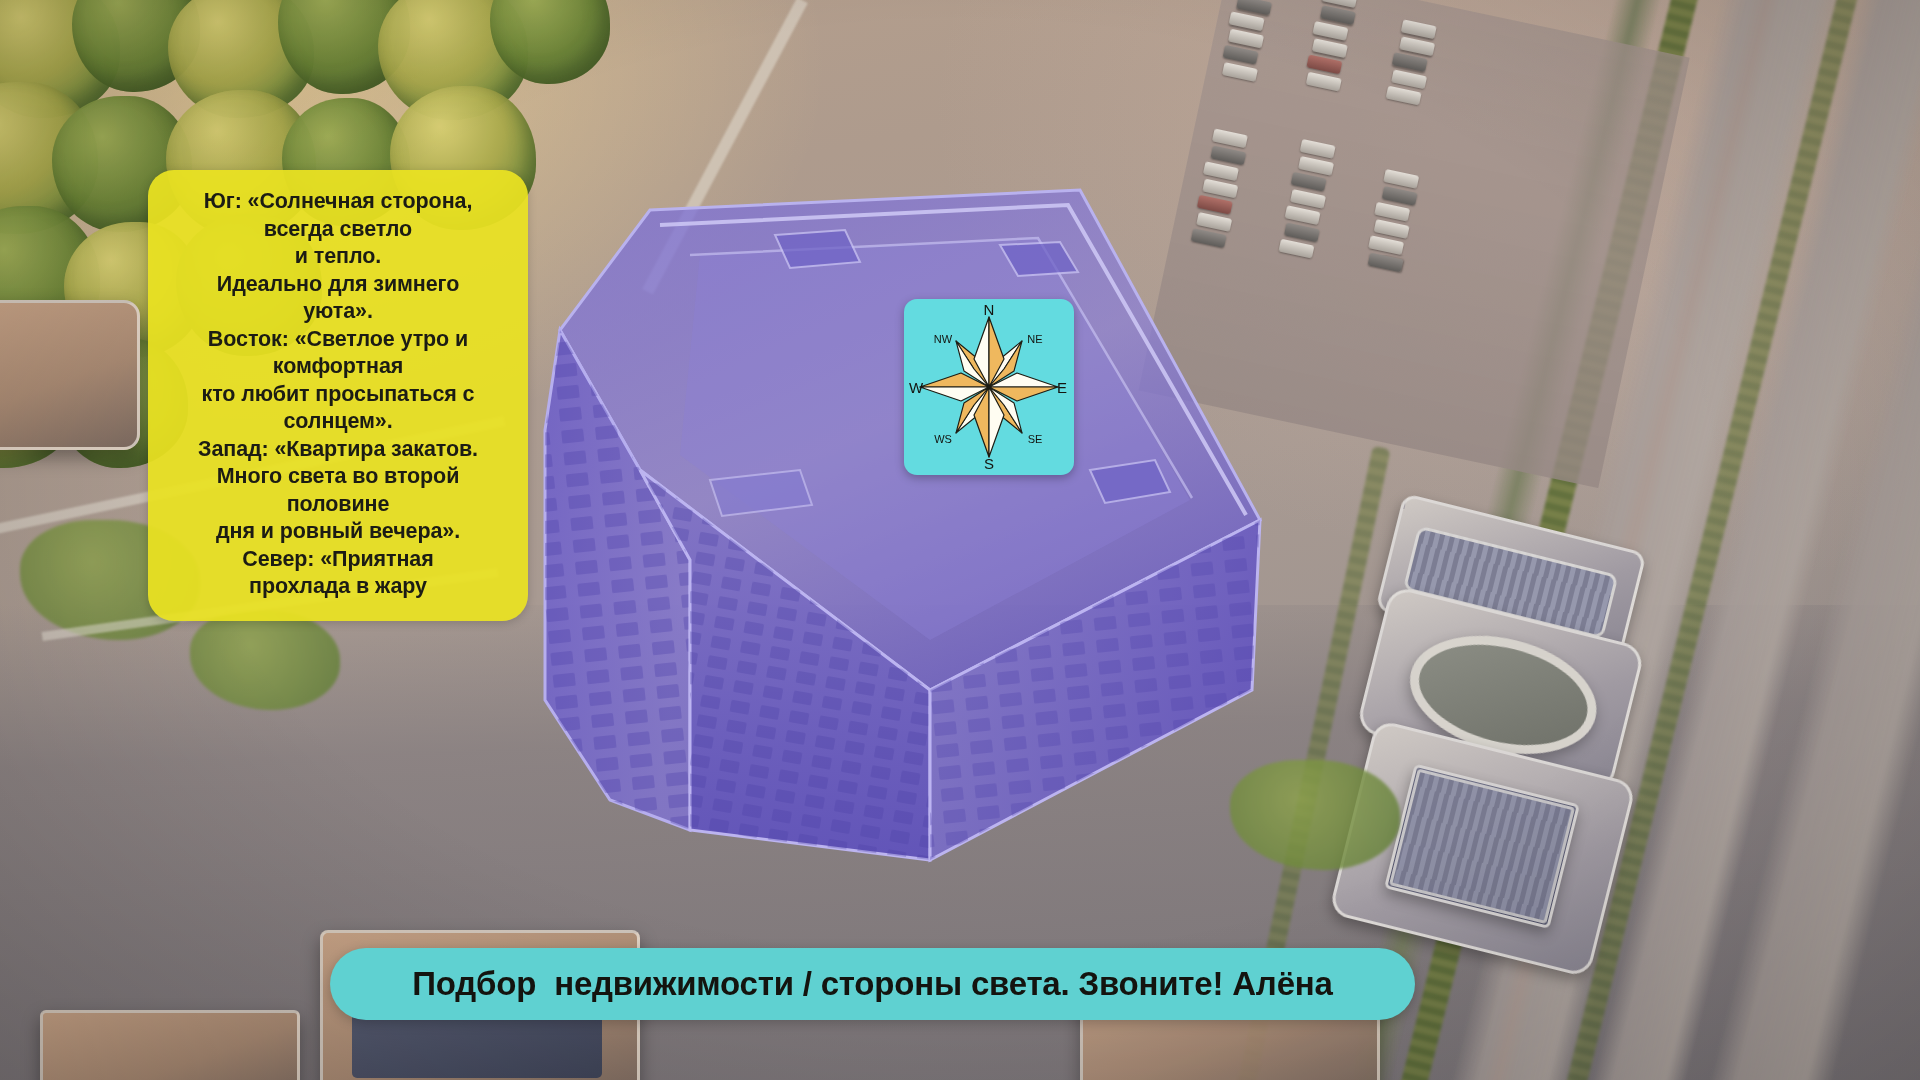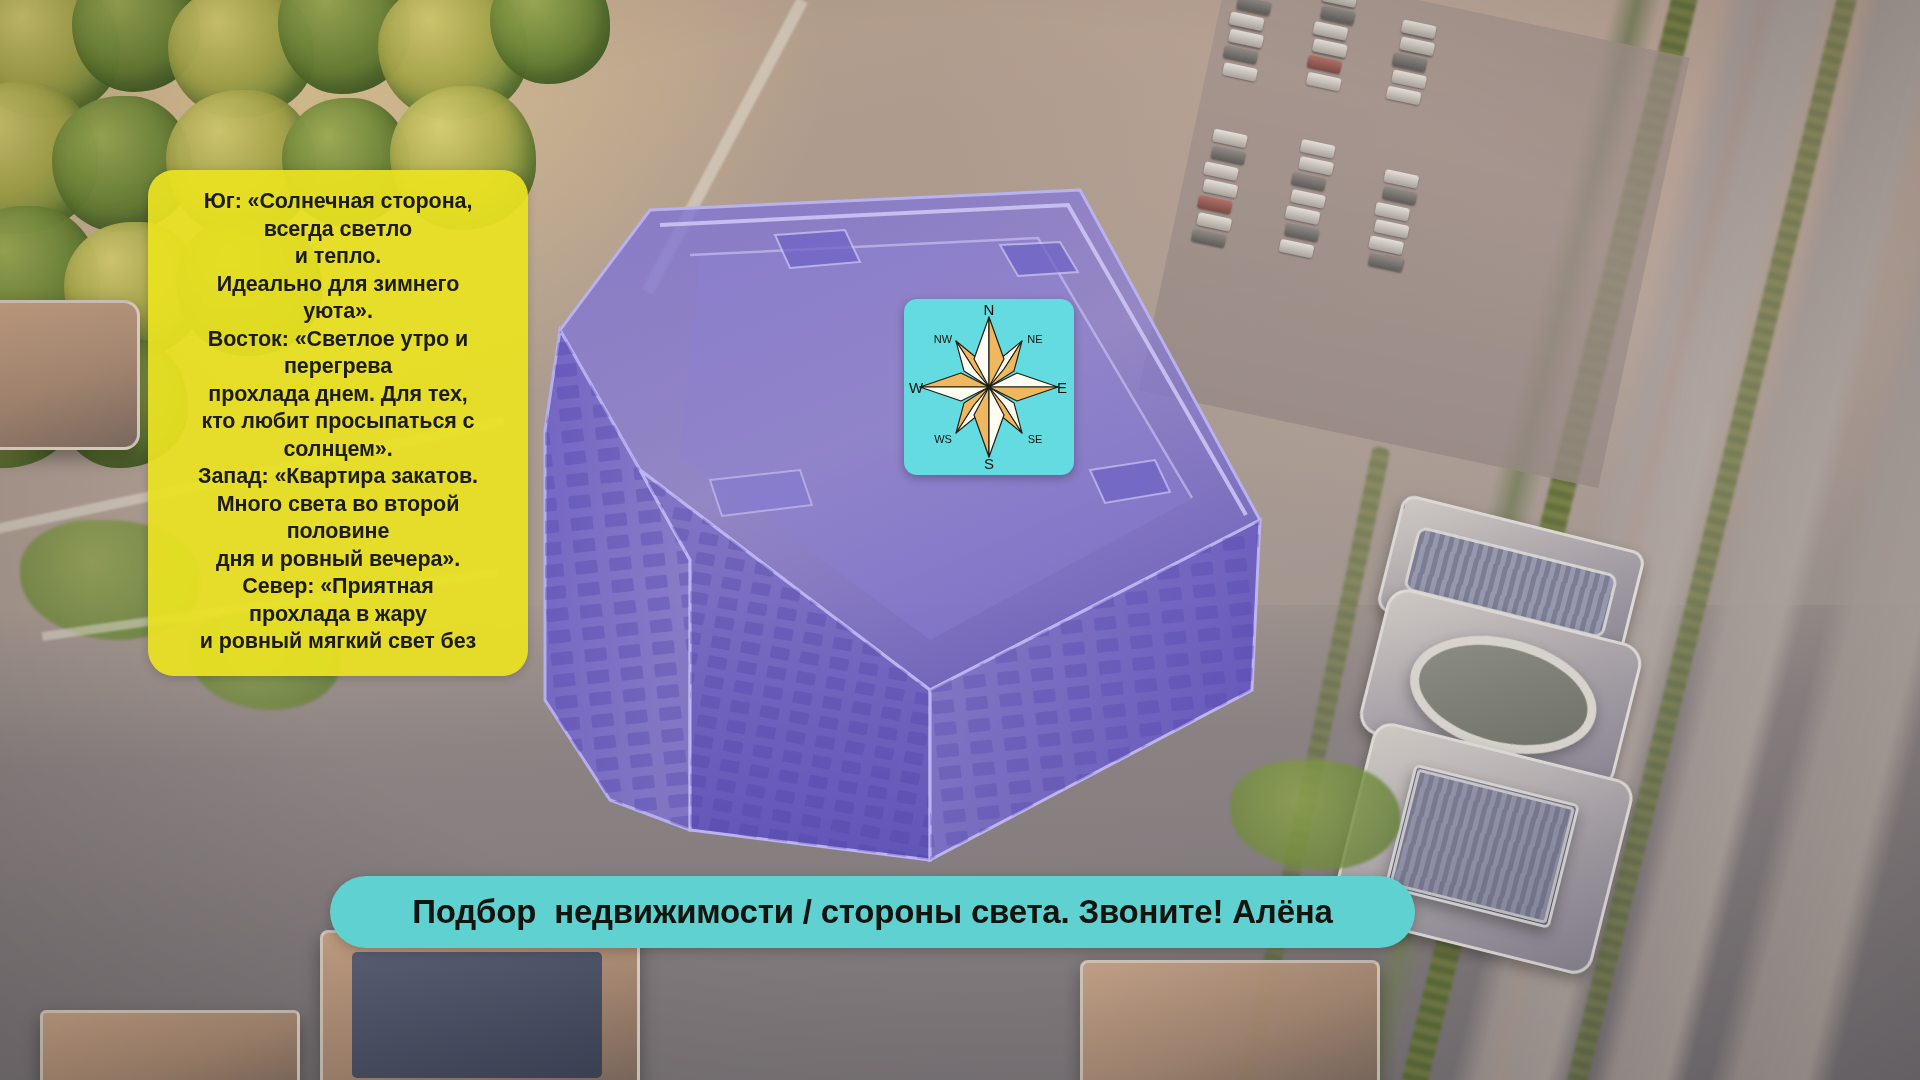--- a/index.html
+++ b/index.html
@@ -165,21 +165,21 @@
   }
   .compass-card svg{ display:block; width:100%; height:100%; }
   .cmp-label{
     font-family:"Liberation Sans","DejaVu Sans",sans-serif;
     fill:#14140f;
   }
 
   
   .banner{
     position:absolute;
-    left:330px; top:876px;
+    left:330px; top:948px;
     width:1085px; height:72px;
     background:#5fd1d1;
     border-radius:40px;
     display:flex; align-items:center; justify-content:center;
     box-shadow:0 3px 12px rgba(0,0,0,.22);
   }
   .banner span{
     font-size:33px;
     font-weight:bold;
     color:#14140f;
@@ -353,31 +353,29 @@
   <div class="vignette"></div>
 </div>
 
 <div class="card-yellow">
   <span class="ln">Юг: «Солнечная сторона,</span>
   <span class="ln">всегда светло</span>
   <span class="ln">и тепло.</span>
   <span class="ln">Идеально для зимнего</span>
   <span class="ln">уюта».</span>
   <span class="ln">Восток: «Светлое утро и</span>
-  <span class="ln">перегрева</span>
-  <span class="ln">прохлада днем. Для тех,</span>
+  <span class="ln">комфортная</span>
   <span class="ln">кто любит просыпаться с</span>
   <span class="ln">солнцем».</span>
   <span class="ln">Запад: «Квартира закатов.</span>
   <span class="ln">Много света во второй</span>
   <span class="ln">половине</span>
   <span class="ln">дня и ровный вечера».</span>
   <span class="ln">Север: «Приятная</span>
   <span class="ln">прохлада в жару</span>
-  <span class="ln">и ровный мягкий свет без</span>
 </div>
 
 <div class="compass-card">
   <svg viewBox="0 0 170 176">
 
     <g stroke="#1d1d14" stroke-width="1.1" stroke-linejoin="round">
 
       <polygon points="85,88 96,60 118,42 100,70" fill="#fffdf2"></polygon>
       <polygon points="85,88 100,70 118,42 110,72" fill="#efb85e"></polygon>
       <polygon points="85,88 74,60 52,42 70,70" fill="#efb85e"></polygon>

